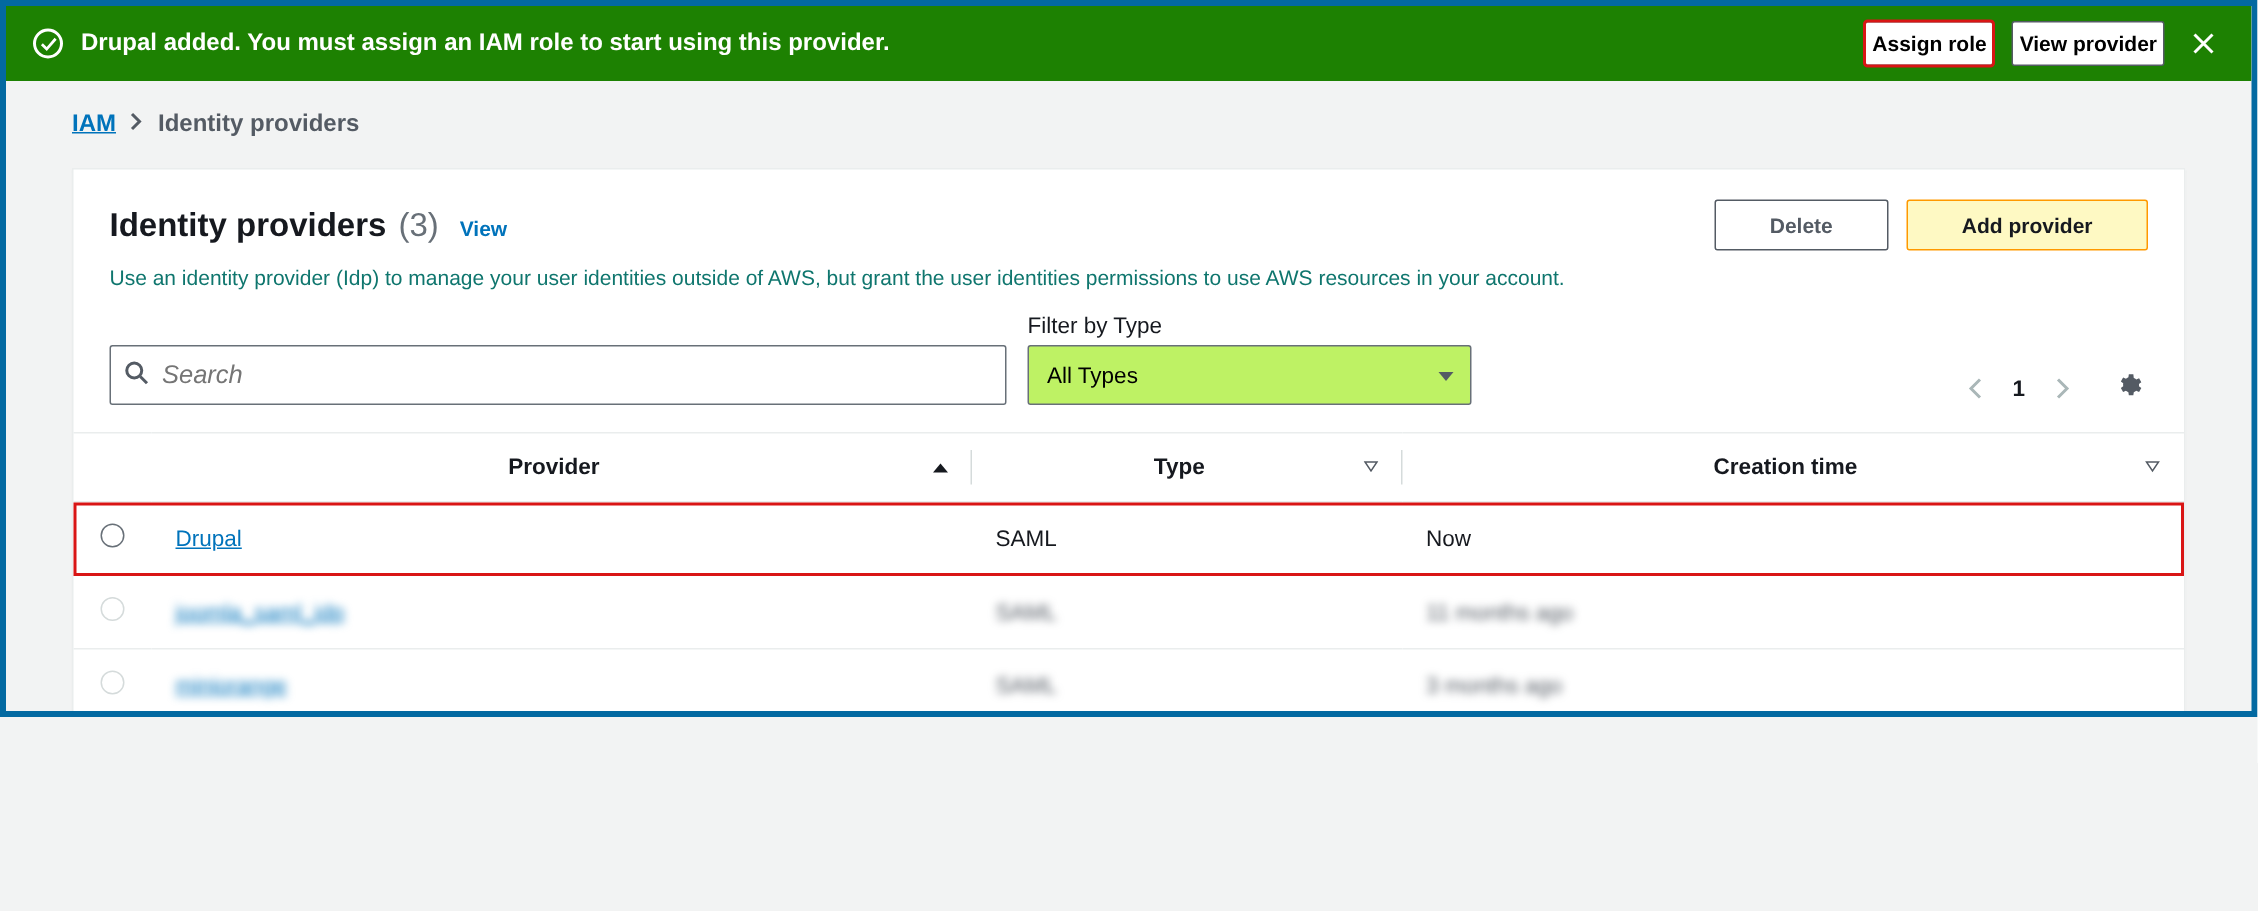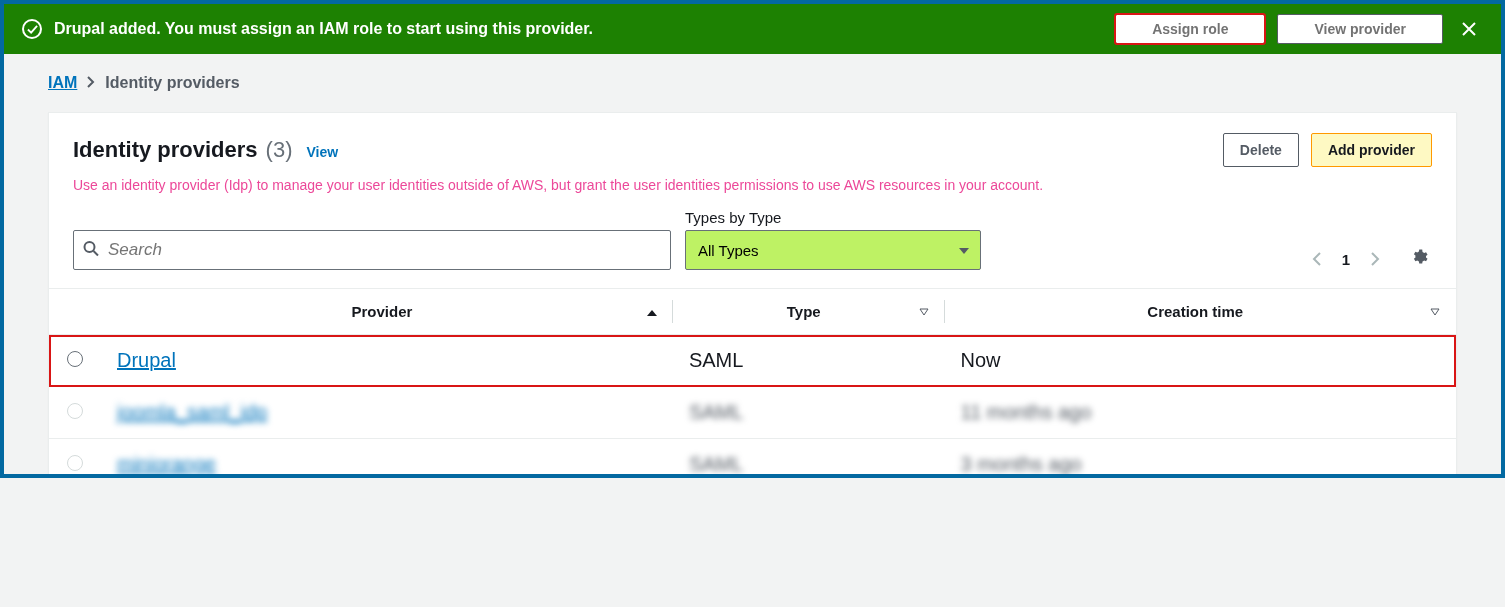--- a/index.html
+++ b/index.html
@@ -3,40 +3,40 @@
 <meta charset="utf-8">
 <style>
 * { box-sizing: border-box; margin: 0; padding: 0; }
 body { font-family: "Amazon Ember", "Helvetica Neue", Arial, sans-serif; background: #f2f3f3; font-size: 14px; color: #16191f; }
 .outer { border: 4px solid #0369a1; width: 1505px; height: 478px; overflow: hidden; background: #f2f3f3; }
 
 .banner { background: #1d8102; color: #fff; display: flex; align-items: center; padding: 10px 18px; gap: 12px; }
 .banner-icon { width: 20px; height: 20px; border: 2px solid #fff; border-radius: 50%; display: flex; align-items: center; justify-content: center; flex-shrink: 0; }
 .banner-icon svg { width: 11px; height: 11px; }
 .banner-text { font-weight: 700; font-size: 16px; flex: 1; }
-.banner-btn { background: #fff; color: #737373; border: 1px solid #545b64; padding: 6px 36px; font-size: 14px; font-weight: 700; cursor: pointer; border-radius: 2px; }
+.banner-btn { background: #fff; color: #000000; border: 1px solid #545b64; padding: 6px 4px; font-size: 14px; font-weight: 700; cursor: pointer; border-radius: 2px; }
 .banner-btn.highlighted { outline: 2px solid #d91515; outline-offset: -1px; }
 .banner-close { width: 28px; height: 28px; display: flex; align-items: center; justify-content: center; cursor: pointer; color: #fff; font-size: 20px; }
 
 .breadcrumbs { display: flex; align-items: center; gap: 10px; padding: 20px 44px; font-size: 16px; color: #545b64; font-weight: 700; }
 .breadcrumbs a { color: #0073bb; text-decoration: underline; font-weight: 700; }
 .breadcrumbs .sep { color: #545b64; }
 
 .panel { background: #fff; margin: 0 44px; border: 1px solid #eaeded; box-shadow: 0 1px 1px rgba(0,0,0,0.05); }
 
 .panel-header { padding: 20px 24px 16px; }
 .panel-title-row { display: flex; align-items: center; justify-content: space-between; }
 .panel-title { display: flex; align-items: baseline; gap: 8px; }
 .panel-title h1 { font-size: 22px; font-weight: 700; }
 .panel-title .count { font-size: 22px; color: #687078; font-weight: 400; }
 .panel-title .info { color: #0073bb; font-size: 14px; font-weight: 700; margin-left: 6px; cursor: pointer; }
 .panel-actions { display: flex; gap: 12px; }
-.btn { padding: 8px 16px; border-radius: 2px; font-size: 14px; font-weight: 700; cursor: pointer; border: 1px solid #545b64; background: #fff; color: #545b64; }
+.btn { padding: 8px 36px; border-radius: 2px; font-size: 14px; font-weight: 700; cursor: pointer; border: 1px solid #545b64; background: #fff; color: #545b64; }
 .btn-primary { background: #fef9c3; border-color: #ff9900; color: #16191f; }
-.panel-desc { color: #ec4899; font-size: 14px; margin-top: 10px; }
+.panel-desc { color: #0f766e; font-size: 14px; margin-top: 10px; }
 
 .filters { display: flex; align-items: flex-end; gap: 14px; padding: 0 24px 18px; }
 .search-wrap { position: relative; width: 598px; }
 .search-wrap .si { position: absolute; left: 10px; top: 50%; transform: translateY(-50%); color: #545b64; }
 .search-input { width: 100%; padding: 8px 10px 8px 34px; border: 1px solid #687078; border-radius: 2px; font-size: 17px; font-style: italic; color: #687078; height: 40px; }
 .filter-col { display: flex; flex-direction: column; gap: 4px; }
 .filter-label { font-size: 15px; color: #16191f; }
 .select-wrap { position: relative; width: 296px; }
 .select { width: 100%; padding: 8px 34px 8px 12px; border: 1px solid #687078; border-radius: 2px; font-size: 15px; height: 40px; background: #bef264; appearance: none; }
 .select-caret { position: absolute; right: 12px; top: 50%; transform: translateY(-50%); pointer-events: none; }
@@ -44,21 +44,21 @@
 .pager { display: flex; align-items: center; gap: 14px; color: #545b64; }
 .pager .pg-btn { width: 22px; height: 22px; display: flex; align-items: center; justify-content: center; cursor: pointer; color: #aab7b8; }
 .pager .pg-num { font-weight: 700; color: #16191f; font-size: 15px; }
 .gear { width: 22px; height: 22px; cursor: pointer; color: #545b64; margin-left: 10px; }
 
 table { width: 100%; border-collapse: collapse; }
 th { text-align: center; padding: 14px 16px; font-size: 15px; font-weight: 700; border-top: 1px solid #eaeded; border-bottom: 1px solid #eaeded; position: relative; }
 th.sortable { cursor: pointer; }
 th .sort-ind { float: right; color: #16191f; }
 th.div::after { content: ""; position: absolute; right: 0; top: 25%; height: 50%; width: 1px; background: #d5dbdb; }
-td { padding: 14px 16px; font-size: 20px; border-bottom: 1px solid #eaeded; }
+td { padding: 14px 16px; font-size: 15px; border-bottom: 1px solid #eaeded; }
 .radio-cell { width: 52px; text-align: center; }
 .radio { width: 16px; height: 16px; border: 1px solid #687078; border-radius: 50%; display: inline-block; cursor: pointer; }
 .radio.dis { border-color: #d5dbdb; }
 .link { color: #0073bb; text-decoration: underline; cursor: pointer; }
 .blur { filter: blur(3px); color: #0073bb; }
 .blur-text { filter: blur(3px); color: #545b64; }
 
 tr.highlighted td { background: #fff; }
 tr.highlighted { outline: 2px solid #d91515; outline-offset: -2px; }
 
@@ -117,21 +117,21 @@
       <div class="search-wrap">
         <span class="si">
           <svg width="16" height="16" viewBox="0 0 16 16">
               <circle cx="6.5" cy="6.5" r="5" stroke="#545b64" stroke-width="2" fill="none"></circle>
               <path d="M10.5 10.5 L15 15" stroke="#545b64" stroke-width="2"></path>
             </svg>
         </span>
         <input class="search-input" type="text" placeholder="Search" style="">
       </div>
       <div class="filter-col">
-        <span class="filter-label">Types by Type</span>
+        <span class="filter-label">Filter by Type</span>
         <div class="select-wrap">
           <button class="select" style="text-align:left;">All Types</button>
           <span class="select-caret"><span class="tri-down"></span></span>
         </div>
       </div>
       <div class="spacer"></div>
       <div class="pager">
         <span class="pg-btn">
           <svg width="10" height="14" viewBox="0 0 10 14">
               <path d="M8 1 L2 7 L8 13" stroke="#aab7b8" stroke-width="2" fill="none"></path>

